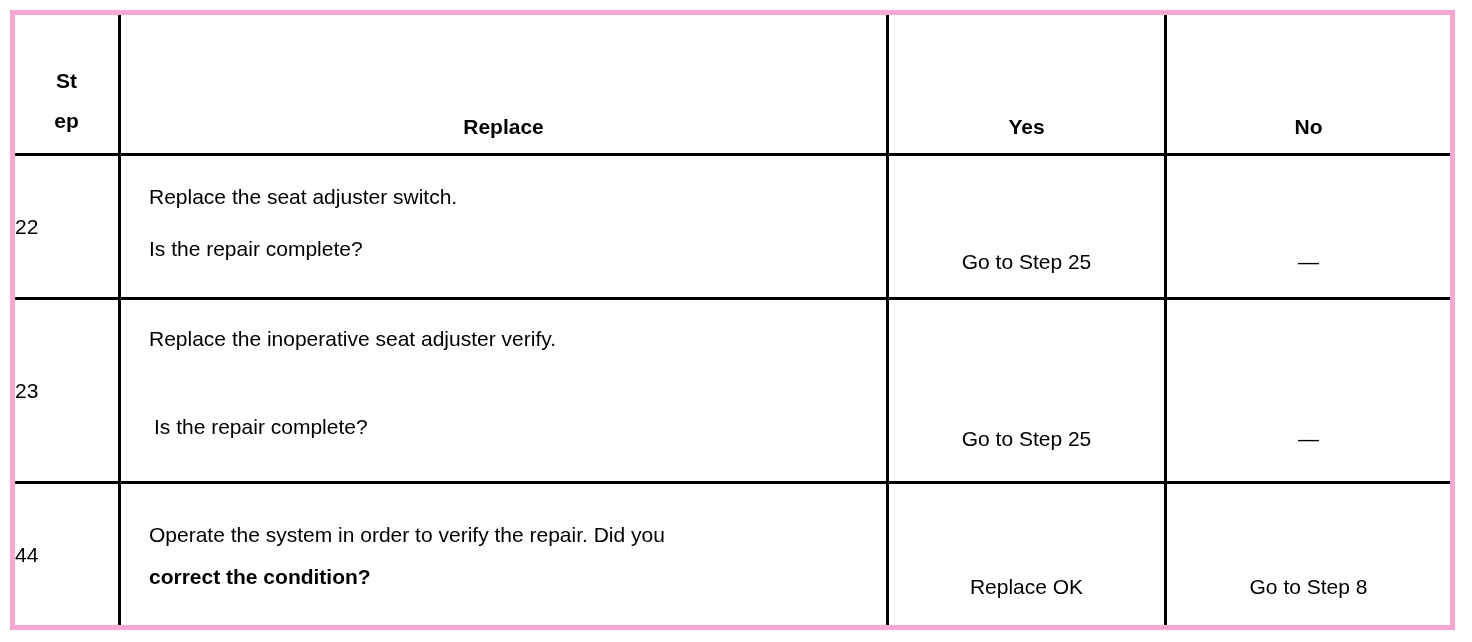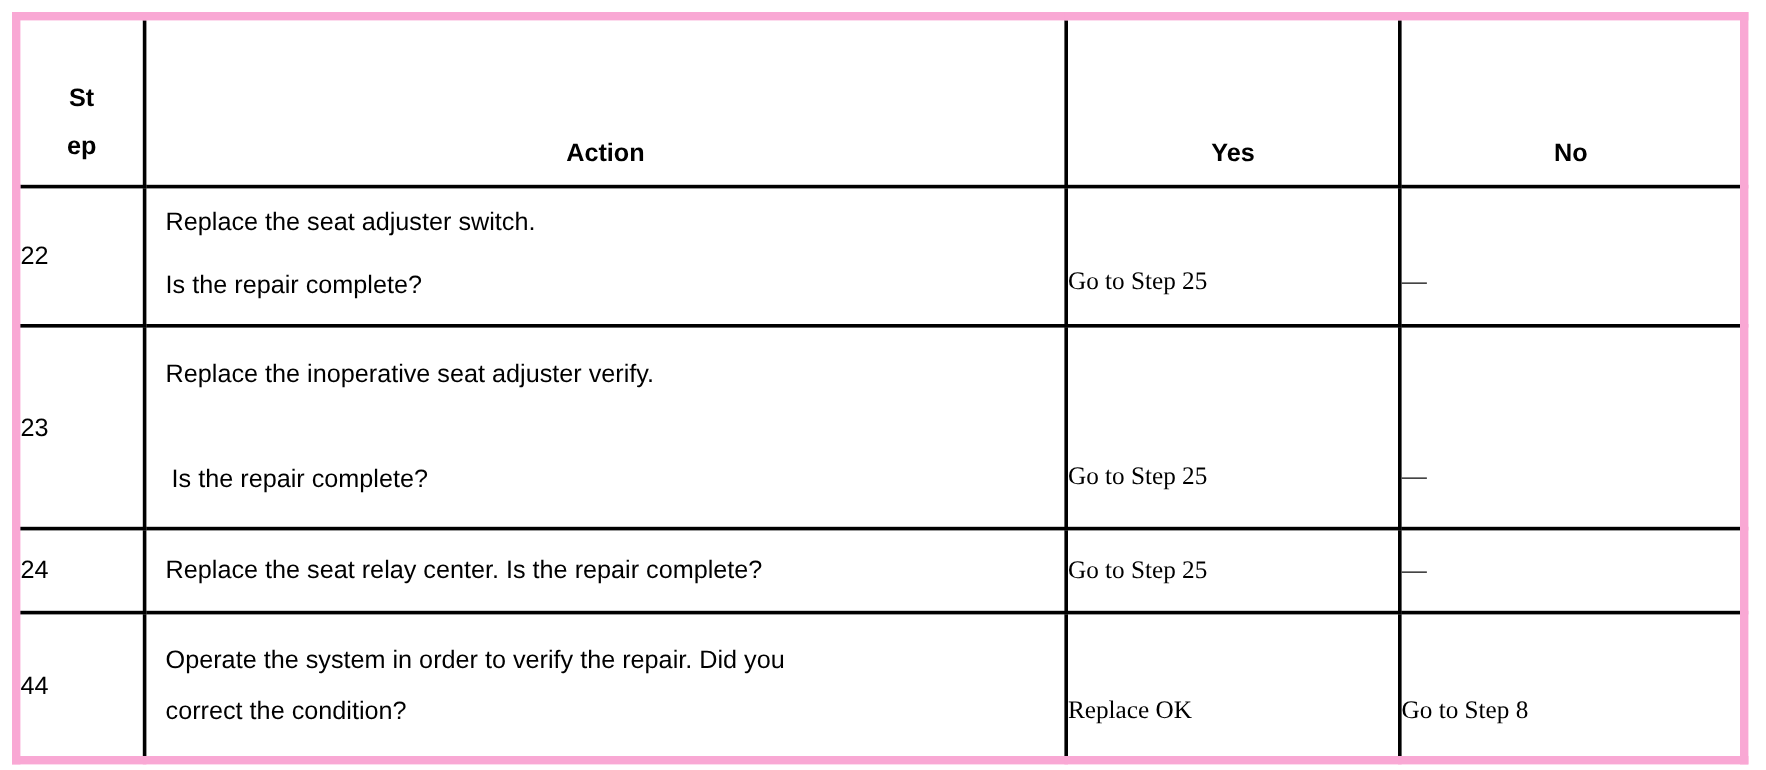--- a/index.html
+++ b/index.html
@@ -16,21 +16,21 @@
     color: #000000;
   }
   table.diag-table {
     position: absolute;
     left: 10px;
     top: 10px;
     width: 1440px;
     height: 620px;
     border-collapse: collapse;
     table-layout: fixed;
-    border: 7px solid #f9a8d4;
+    border: 5px solid #f9a8d4;
   }
   .diag-table th,
   .diag-table td {
     border: 3px solid #000000;
     font-size: 21px;
     line-height: 29px;
     padding: 0;
     background: #ffffff;
     overflow: hidden;
   }
@@ -62,37 +62,36 @@
     text-align: left;
     vertical-align: middle;
   }
 
   
   td.action {
     vertical-align: top;
     text-align: left;
     padding: 14px 16px 10px 16px;
   }
-  td.action p { margin: 0; }
+  td.action p { margin: 12px; }
   tr.r22 td.action p.q { margin-top: 23px; }
   tr.r23 td.action p.first { margin-top: 10px; }
   tr.r23 td.action p.q { margin-top: 59px; padding-left: 5px; }
   tr.r24 td.action {
     vertical-align: middle;
     padding-top: 0;
     padding-bottom: 0;
   }
   tr.r25 td.action { padding-top: 24px; }
-  tr.r25 td.action p.q { margin-top: 13px; }
+  tr.r25 td.action p.q { margin-top: 13px; font-weight: bold; }
 
   
   td.result {
-    text-align: left;
+    text-align: center;
     vertical-align: bottom;
-    font-family: Liberation Serif, serif;
   }
   tr.r22 td.result { padding-bottom: 21px; }
   tr.r23 td.result { padding-bottom: 28px; }
   tr.r24 td.result { vertical-align: middle; padding-bottom: 0; }
   tr.r25 td.result { padding-bottom: 24px; }
 </style>
 </head>
 <body>
 
 <div class="page">
@@ -102,21 +101,21 @@
       <col class="c-action">
       <col class="c-yes">
       <col class="c-no">
     </colgroup>
     <thead>
       <tr class="r-head">
         <th class="h-step">
           <span class="hline">St</span>
           <span class="hline">ep</span>
         </th>
-        <th>Action</th>
+        <th>Replace</th>
         <th>Yes</th>
         <th>No</th>
       </tr>
     </thead>
     <tbody>
       <tr class="r22">
         <td class="step">22</td>
         <td class="action">
           <p class="first">Replace the seat adjuster switch.</p>
           <p class="q">Is the repair complete?</p>
@@ -126,28 +125,20 @@
       </tr>
       <tr class="r23">
         <td class="step">23</td>
         <td class="action">
           <p class="first">Replace the inoperative seat adjuster verify.</p>
           <p class="q">Is the repair complete?</p>
         </td>
         <td class="result">Go to Step 25</td>
         <td class="result">—</td>
       </tr>
-      <tr class="r24">
-        <td class="step">24</td>
-        <td class="action">
-          <p class="first">Replace the seat relay center. Is the repair complete?</p>
-        </td>
-        <td class="result">Go to Step 25</td>
-        <td class="result">—</td>
-      </tr>
       <tr class="r25">
         <td class="step">44</td>
         <td class="action">
           <p class="first">Operate the system in order to verify the repair. Did you</p>
           <p class="q">correct the condition?</p>
         </td>
         <td class="result">Replace OK</td>
         <td class="result">Go to Step 8</td>
       </tr>
     </tbody>

